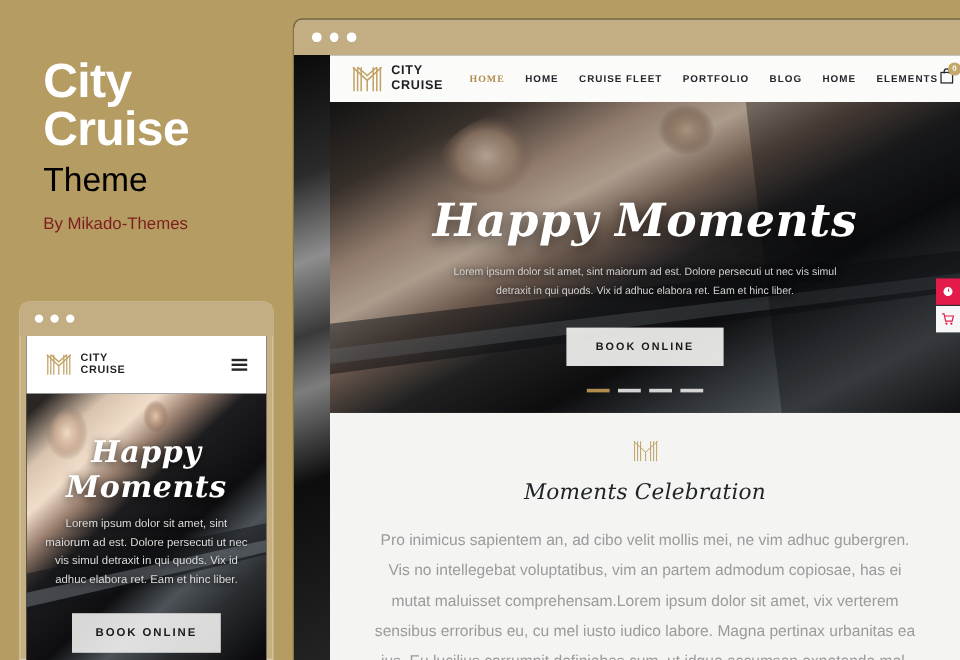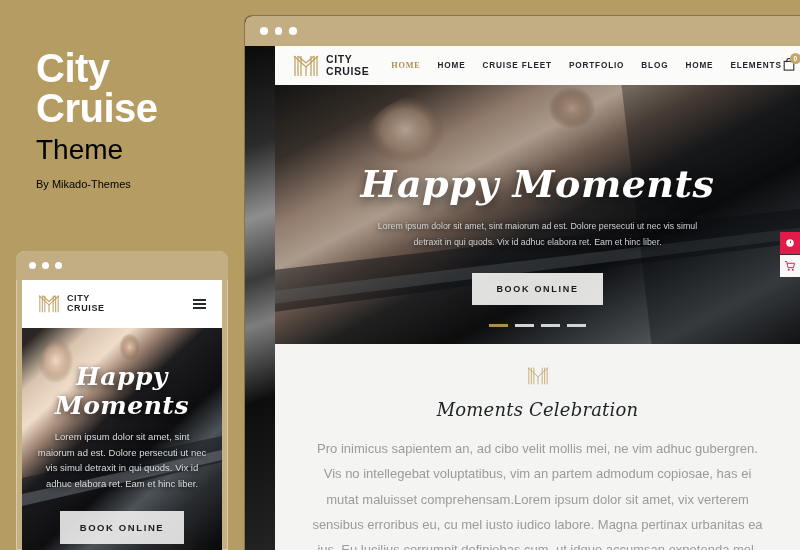--- a/index.html
+++ b/index.html
@@ -19,21 +19,21 @@
     position:absolute; left:36px; top:48px; width:200px;
     font-size:40px; font-weight:bold; color:#ffffff; line-height:1.0;
     letter-spacing:-0.5px;
   }
   .promo-sub {
     position:absolute; left:36px; top:135px;
     font-size:28px; font-weight:300; color:#000000; line-height:1.1;
   }
   .promo-by {
     position:absolute; left:36px; top:178px;
-    font-size:11px; font-weight:400; color:#000000; line-height:1.2;
+    font-size:14px; font-weight:400; color:#7f1d1d; line-height:1.2;
   }
 
   
   .mobile {
     position:absolute; left:16px; top:251px; width:212px; height:299px;
     border-radius:9px 9px 0 0;
     background:#c5b084;
     overflow:hidden;
     box-shadow:0 0 0 1px rgba(255,255,255,0.35) inset;
   }

